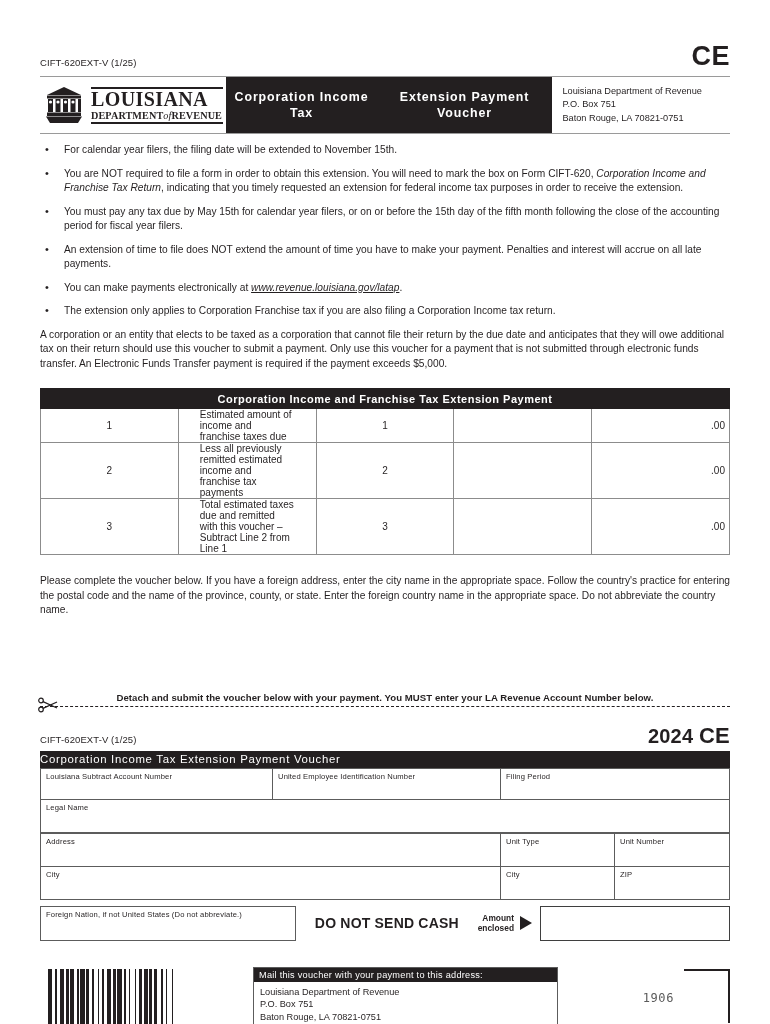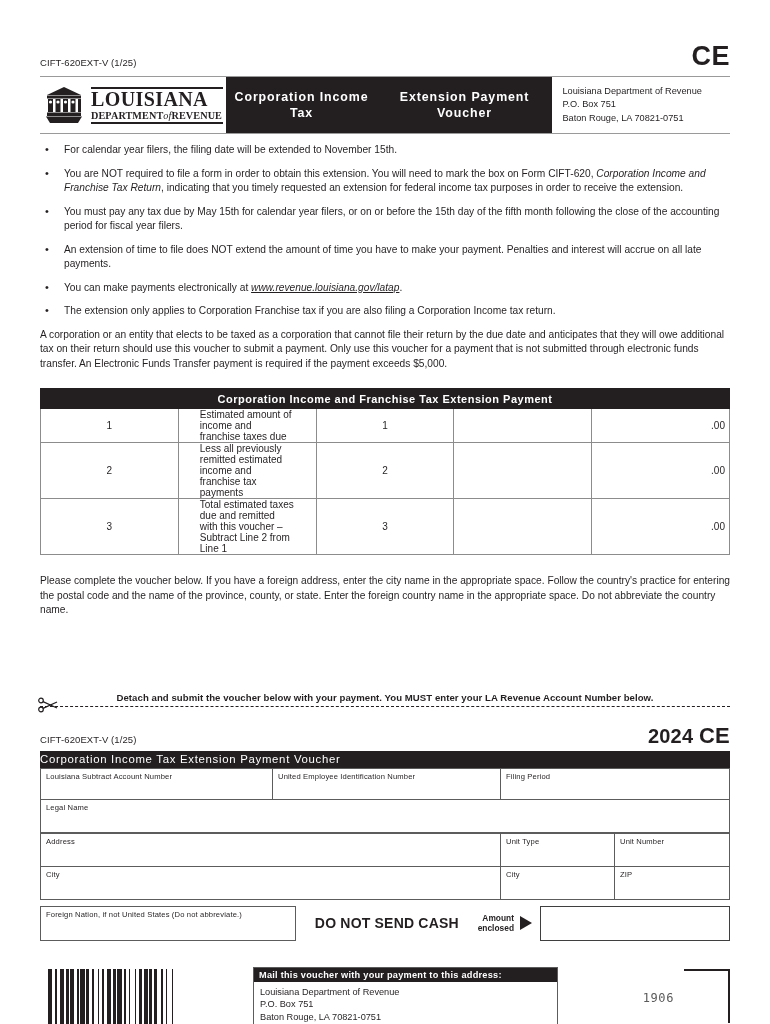--- a/index.html
+++ b/index.html
@@ -347,21 +347,21 @@
     left: 213px;
     top: 0px;
     width: 305px;
     border: 1px solid #5c5c5c;
     box-sizing: border-box;
   }
   .mail-band {
     background: #231f20;
     color: #ffffff;
     font-size: 9.2px;
-    font-weight: bold;
+    font-weight: normal;
     letter-spacing: .25px;
     padding: 2px 5px 2px 5px;
   }
   .mail-body {
     padding: 4px 6px 5px 6px;
   }
   .mail-body div {
     font-size: 9.2px;
     line-height: 12.5px;
   }

